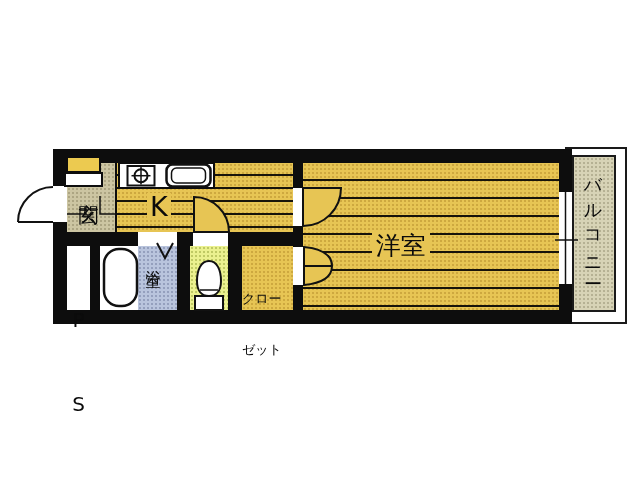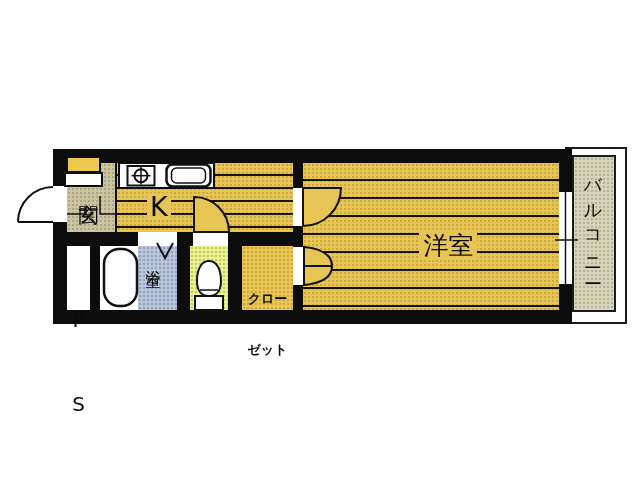--- a/index.html
+++ b/index.html
@@ -55,25 +55,25 @@
   .opening{background:#ffffff;z-index:6;}
   
   .fixture{z-index:7;background:#fff;border:2px solid #0d0d0d;}
   .cab-yellow{background:#ecca50;}
   svg.overlay{position:absolute;left:0;top:0;z-index:8;pointer-events:none;}
   
   .label{z-index:10;color:#0b0b0b;white-space:pre;line-height:1;}
   .vtext{writing-mode:vertical-rl;text-orientation:upright;}
   .lbl-genkan{left:79px;top:188px;font-size:20px;letter-spacing:2px;}
   .lbl-k{left:147px;top:193px;font-size:27px;background:#e7c554;padding:0 3px;}
-  .lbl-west{left:340px;top:201px;width:185px;text-align:center;font-size:25px;line-height:30px;background:transparent;}
+  .lbl-west{left:340px;top:201px;width:185px;font-size:25px;line-height:30px;background:transparent;}
   .lbl-west span{background:#e7c554;padding:0 4px;}
   .lbl-ps{left:67px;top:250px;width:23px;text-align:center;font-size:20px;line-height:28px;}
   .lbl-bath{left:145px;top:258px;font-size:15px;letter-spacing:3px;}
-  .lbl-closet{left:242px;top:256px;width:51px;text-align:center;font-size:13px;line-height:17px;font-weight:bold;}
+  .lbl-closet{left:242px;top:256px;width:51px;font-size:13px;line-height:17px;}
   .lbl-balcony{left:584px;top:164px;font-size:18px;letter-spacing:7px;}
 </style>
 </head>
 <body>
 
 <div id="stage">
 
   <div class="abs room floor-beige" style="left:67px;top:163px;width:48px;height:69px;"></div>
   <div class="abs room floor-stripes-k" style="left:117px;top:163px;width:176px;height:69px;"></div>
   <div class="abs room floor-stripes-w" style="left:303px;top:163px;width:256px;height:147px;"></div>

